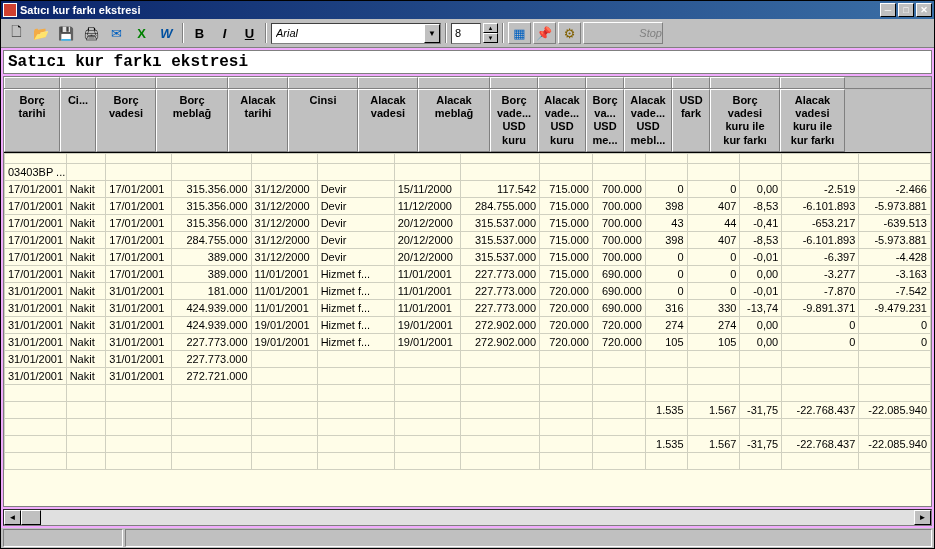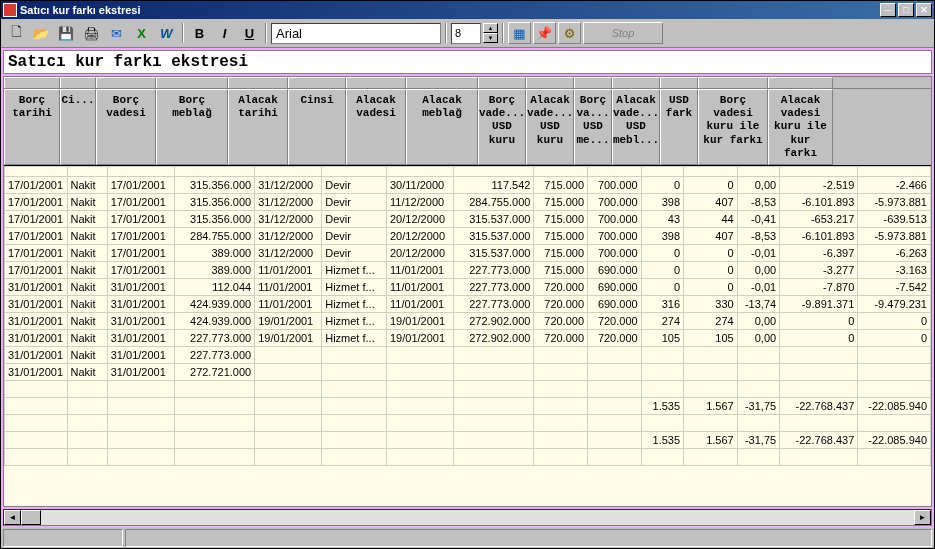--- a/index.html
+++ b/index.html
@@ -83,23 +83,24 @@
   border: 1px solid #808080;
   border-top-color: #404040;
   border-left-color: #404040;
   background: #fff;
   display: flex;
   align-items: center;
 }
 .font-select input {
   border: none; outline: none;
   flex: 1;
-  font-size: 13px;
+  font-size: 11px;
   padding: 0 4px;
   background: transparent;
+  font-style: italic;
 }
 .dd-btn {
   width: 16px; height: 19px;
   background: #c0c0c0;
   border: 1px solid #fff;
   border-right-color: #000; border-bottom-color: #000;
   display: flex; align-items: center; justify-content: center;
   font-size: 8px;
 }
 .size-box {
@@ -121,20 +122,21 @@
   display: flex; align-items: center; justify-content: center;
 }
 .stop-btn {
   height: 22px; width: 80px;
   background: #c0c0c0;
   border: 1px solid #fff;
   border-right-color: #808080; border-bottom-color: #808080;
   color: #808080;
   font-style: italic;
   font-size: 11px;
+  text-align: right;
 }
 .report-title {
   background: #fff;
   border: 1px solid #808080;
   margin: 2px;
   padding: 2px 4px;
   font-family: "Courier New", monospace;
   font-size: 16px;
   font-weight: bold;
 }
@@ -156,21 +158,20 @@
 .header-strip div {
   border-right: 1px solid #808080;
   border-left: 1px solid #fff;
   border-top: 1px solid #fff;
   background: #c0c0c0;
 }
 .col-headers {
   display: flex;
   background: #c0c0c0;
   border-bottom: 1px solid #000;
-  font-family: Liberation Mono, monospace;
 }
 .col-headers .ch {
   border-right: 1px solid #808080;
   border-left: 1px solid #fff;
   border-top: 1px solid #fff;
   border-bottom: 1px solid #808080;
   padding: 4px 2px;
   text-align: center;
   font-weight: bold;
   font-size: 11px;
@@ -238,21 +239,21 @@
   border: 1px solid #808080;
   border-top-color: #808080; border-left-color: #808080;
   border-right-color: #fff; border-bottom-color: #fff;
   height: 18px;
 }
 .col-w1 { width: 56px; }
 .col-w2 { width: 36px; }
 .col-w3 { width: 60px; }
 .col-w4 { width: 72px; }
 .col-w5 { width: 60px; }
-.col-w6 { width: 58px; }
+.col-w6 { width: 70px; }
 .col-w7 { width: 60px; }
 .col-w8 { width: 72px; }
 .col-w9 { width: 48px; }
 .col-w10{ width: 48px; }
 .col-w11{ width: 38px; }
 .col-w12{ width: 48px; }
 .col-w13{ width: 38px; }
 .col-w14{ width: 70px; }
 .col-w15{ width: 65px; }
 </style>
@@ -397,27 +398,44 @@
               <td class="ra"></td>
               <td class="ra"></td>
               <td class="ra"></td>
               <td class="ra"></td>
               <td class="ra"></td>
               <td class="ra"></td>
               <td class="ra"></td>
               <td class="ra"></td>
             </tr>
             <tr>
+              <td class="la" colspan="1">03403BP ...</td>
+              <td class="la"></td>
+              <td class="la"></td>
+              <td class="ra"></td>
+              <td class="la"></td>
+              <td class="la"></td>
+              <td class="la"></td>
+              <td class="ra"></td>
+              <td class="ra"></td>
+              <td class="ra"></td>
+              <td class="ra"></td>
+              <td class="ra"></td>
+              <td class="ra"></td>
+              <td class="ra"></td>
+              <td class="ra"></td>
+            </tr>
+            <tr>
               <td class="la">17/01/2001</td>
               <td class="la">Nakit</td>
               <td class="la">17/01/2001</td>
               <td class="ra">315.356.000</td>
               <td class="la">31/12/2000</td>
               <td class="la">Devir</td>
-              <td class="la">30/11/2000</td>
+              <td class="la">15/11/2000</td>
               <td class="ra">117.542</td>
               <td class="ra">715.000</td>
               <td class="ra">700.000</td>
               <td class="ra">0</td>
               <td class="ra">0</td>
               <td class="ra">0,00</td>
               <td class="ra">-2.519</td>
               <td class="ra">-2.466</td>
             </tr>
             <tr>
@@ -479,21 +497,21 @@
               <td class="la">31/12/2000</td>
               <td class="la">Devir</td>
               <td class="la">20/12/2000</td>
               <td class="ra">315.537.000</td>
               <td class="ra">715.000</td>
               <td class="ra">700.000</td>
               <td class="ra">0</td>
               <td class="ra">0</td>
               <td class="ra">-0,01</td>
               <td class="ra">-6.397</td>
-              <td class="ra">-6.263</td>
+              <td class="ra">-4.428</td>
             </tr>
             <tr>
               <td class="la">17/01/2001</td>
               <td class="la">Nakit</td>
               <td class="la">17/01/2001</td>
               <td class="ra">389.000</td>
               <td class="la">11/01/2001</td>
               <td class="la">Hizmet f...</td>
               <td class="la">11/01/2001</td>
               <td class="ra">227.773.000</td>
@@ -502,21 +520,21 @@
               <td class="ra">0</td>
               <td class="ra">0</td>
               <td class="ra">0,00</td>
               <td class="ra">-3.277</td>
               <td class="ra">-3.163</td>
             </tr>
             <tr>
               <td class="la">31/01/2001</td>
               <td class="la">Nakit</td>
               <td class="la">31/01/2001</td>
-              <td class="ra">112.044</td>
+              <td class="ra">181.000</td>
               <td class="la">11/01/2001</td>
               <td class="la">Hizmet f...</td>
               <td class="la">11/01/2001</td>
               <td class="ra">227.773.000</td>
               <td class="ra">720.000</td>
               <td class="ra">690.000</td>
               <td class="ra">0</td>
               <td class="ra">0</td>
               <td class="ra">-0,01</td>
               <td class="ra">-7.870</td>

